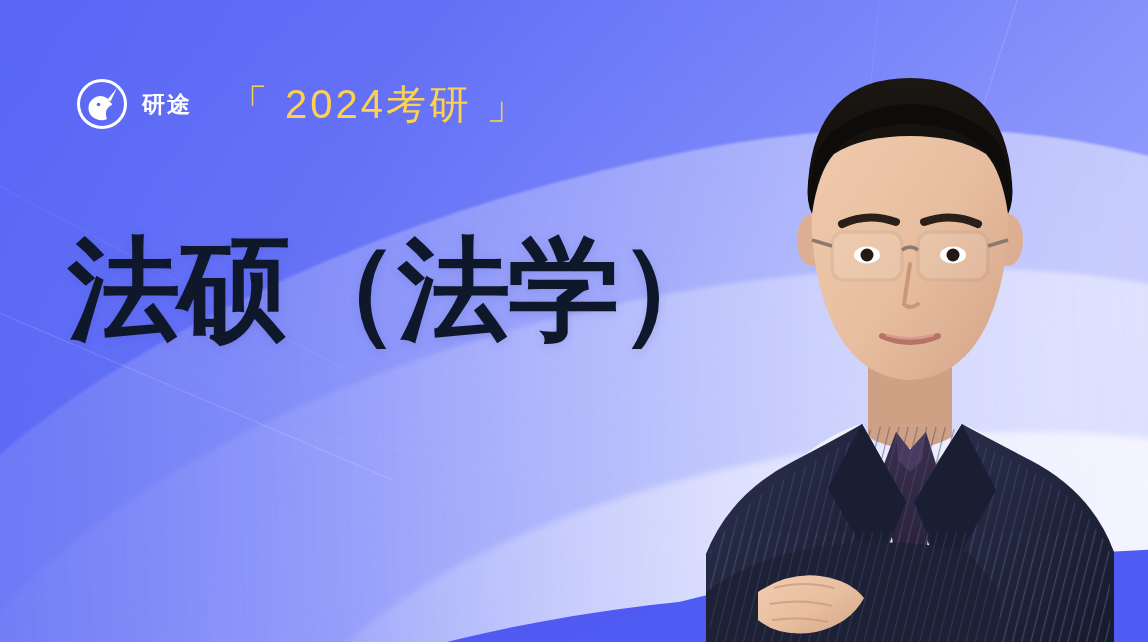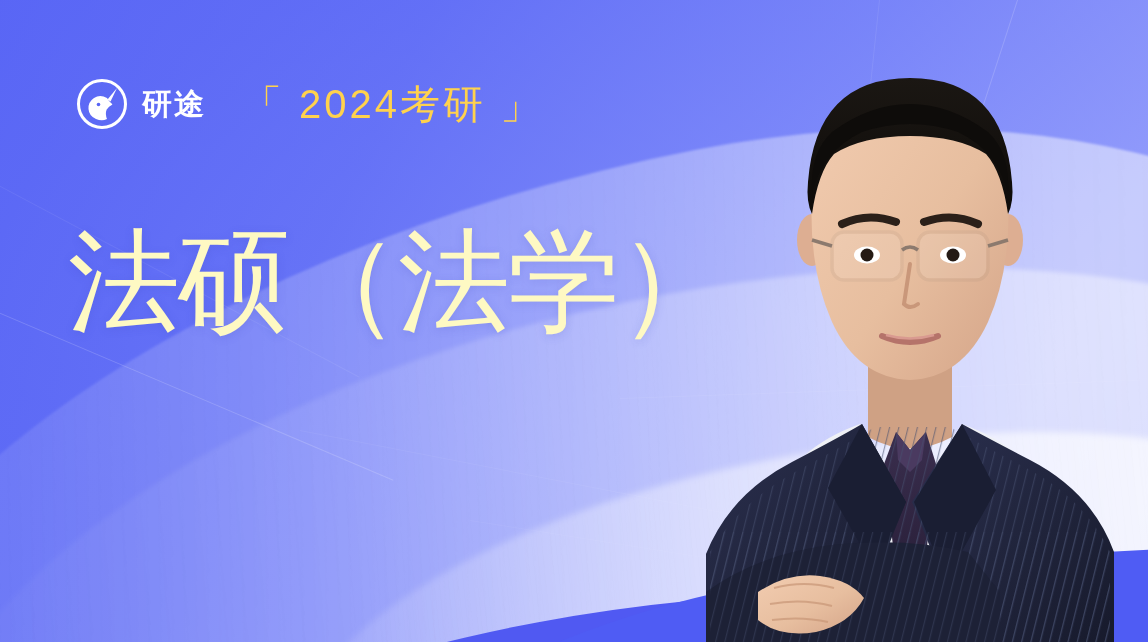--- a/index.html
+++ b/index.html
@@ -113,45 +113,45 @@
     z-index: 8;
   }
   .brand-logo {
     width: 52px;
     height: 52px;
     display: block;
     flex: 0 0 auto;
   }
   .brand-name {
     color: #ffffff;
-    font-size: 30px;
+    font-size: 23px;
     font-weight: 700;
     letter-spacing: 2px;
     line-height: 1;
     white-space: nowrap;
   }
   .brand-tag {
     color: #ffd24d;
     font-size: 40px;
     font-weight: 400;
     letter-spacing: 3px;
     line-height: 1;
     margin-left: 22px;
     white-space: nowrap;
   }
 
   
   .main-title {
     position: absolute;
     left: 68px;
-    top: 222px;
+    top: 230px;
     z-index: 8;
-    color: #fef9c3;
+    color: #0f172a;
     font-size: 112px;
-    font-weight: 400;
+    font-weight: 700;
     line-height: 1.08;
     letter-spacing: -2px;
     white-space: nowrap;
     text-shadow: 0 2px 10px rgba(60,70,190,.18);
   }
 
   
   .portrait {
     position: absolute;
     right: 28px;

